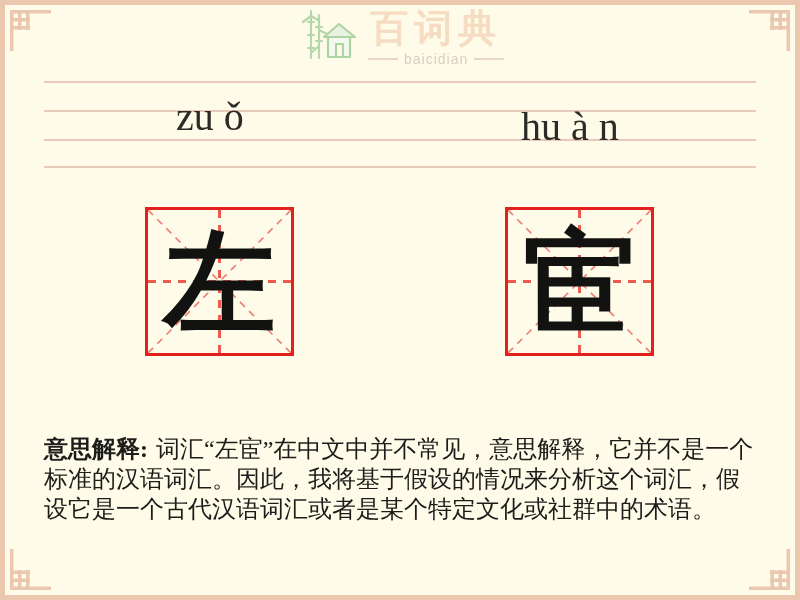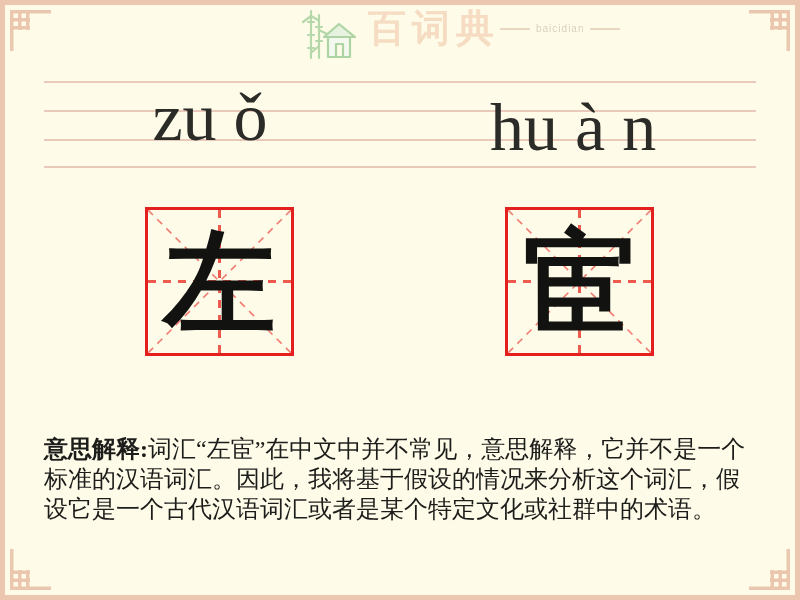--- a/index.html
+++ b/index.html
@@ -8,40 +8,40 @@
   
   .frame{position:absolute;inset:0;border:5px solid #ebc7b0;box-sizing:border-box;pointer-events:none;}
   .corner{position:absolute;width:46px;height:46px;}
   .corner.tl{left:5px;top:5px;}
   .corner.tr{right:5px;top:5px;transform:scaleX(-1);}
   .corner.bl{left:5px;bottom:5px;transform:scaleY(-1);}
   .corner.br{right:5px;bottom:5px;transform:scale(-1,-1);}
   
   .logo{position:absolute;left:300px;top:6px;display:flex;align-items:flex-start;gap:10px;}
   .logo-icon{width:58px;height:56px;}
-  .logo-right{display:flex;align-items:center;}
+  .logo-right{display:flex;flex-direction:column;align-items:center;}
   .brand{font-size:38px;font-weight:bold;letter-spacing:6px;color:#f5dcc2;line-height:44px;
          font-family:"Liberation Serif","DejaVu Serif",serif;}
   .romanized{display:flex;align-items:center;gap:6px;margin-top:1px;}
   .romanized .dash{display:inline-block;width:30px;height:2px;background:#ead7c2;}
-  .romanized .rom-text{font-size:10px;color:#d9cec2;letter-spacing:1px;}
+  .romanized .rom-text{font-size:14px;color:#d9cec2;letter-spacing:1px;}
   
   .rule{position:absolute;left:44px;width:712px;height:2px;background:#e9c9ba;}
-  .pinyin{position:absolute;width:160px;text-align:center;font-size:68px;line-height:60px;
+  .pinyin{position:absolute;width:160px;text-align:center;font-size:40px;line-height:60px;
           color:#2b2b28;font-family:"Liberation Serif","DejaVu Serif",serif;white-space:nowrap;}
   
   .hanzi-box{position:absolute;width:143px;height:143px;border:3px solid #e3201e;background:#fefce8;}
   .hanzi-box svg{position:absolute;left:0;top:0;width:143px;height:143px;}
   .hanzi{position:absolute;left:0;top:0;width:143px;height:143px;display:flex;align-items:center;
          justify-content:center;font-size:112px;font-weight:700;color:#121210;line-height:1;
          font-family:"DejaVu Serif","Liberation Serif",serif;}
   
   .definition{position:absolute;left:44px;top:410px;width:716px;font-size:24px;line-height:30px;
               color:#1c1c1a;font-family:"Liberation Serif","DejaVu Serif",serif;text-align:left;}
-  .def-label{font-weight:bold;}
+  .def-label{font-weight:bold;margin-right:8px;}
 </style>
 </head>
 <body>
 
 <div class="stage">
 
   <div class="frame"></div>
 
   <svg class="corner tl" viewBox="0 0 46 46">
     <g fill="#ebc7b0">

